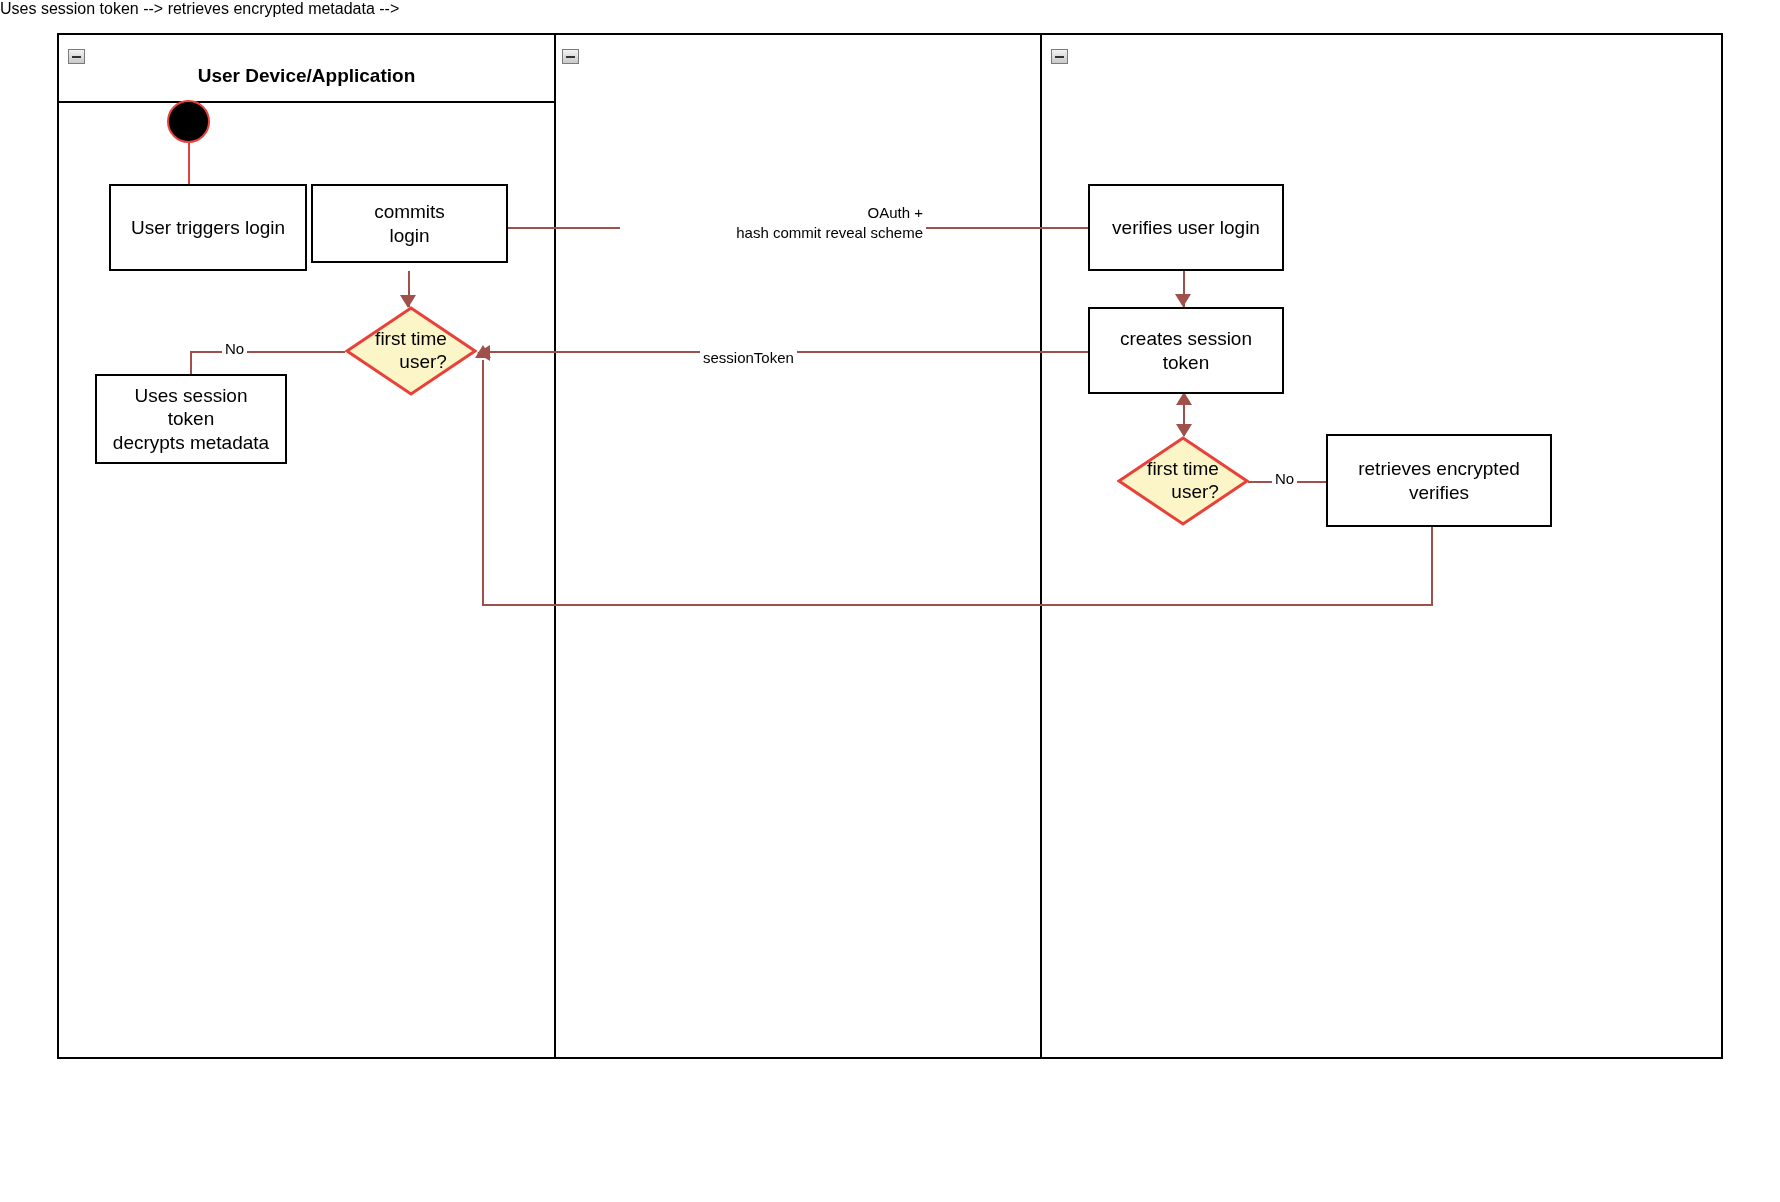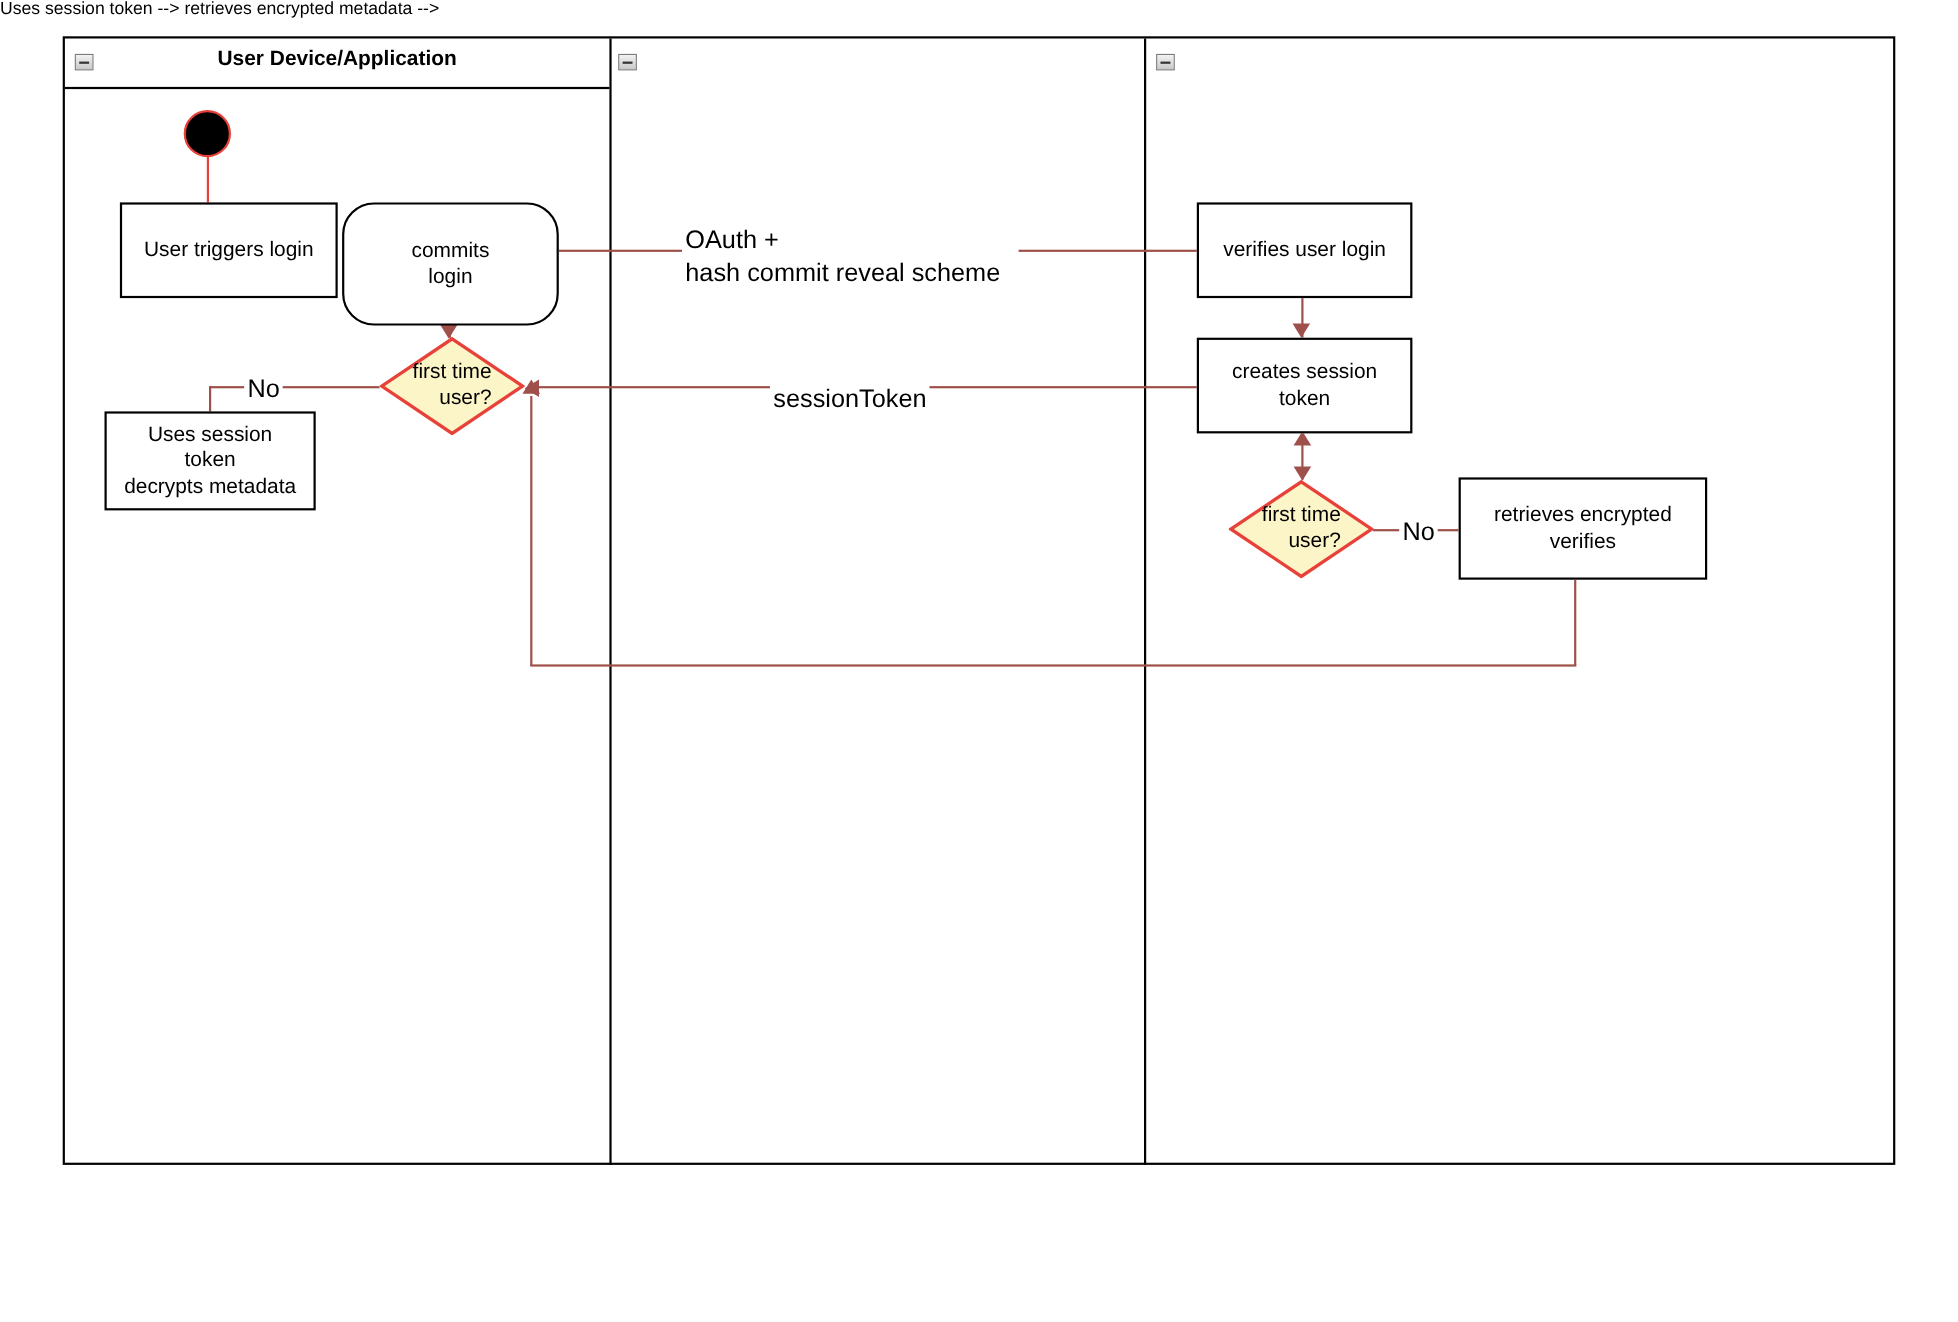--- a/index.html
+++ b/index.html
@@ -28,41 +28,41 @@
   .diamond-wrap svg{position:absolute;left:0;top:0;}
   .diamond-label{position:absolute;left:0;top:0;width:100%;height:100%;
                  display:flex;align-items:center;justify-content:center;text-align:right;
                  font-size:19px;color:#000;line-height:1.2;}
 
   .edge{position:absolute;background:#a0504a;}
   .edge.h{height:2px;}
   .edge.v{width:2px;}
   .edge-red{background:#e8413a;}
 
-  .elabel{position:absolute;font-size:23px;color:#000;text-align:left;
+  .elabel{position:absolute;font-size:15px;color:#000;text-align:right;
           line-height:1.3;white-space:nowrap;background:#fff;padding:0 3px;}
   .elabel.multi{white-space:normal;}
 
   .arrow{position:absolute;width:0;height:0;}
   .arrow.down{border-left:8px solid transparent;border-right:8px solid transparent;border-top:13px solid #a0504a;}
   .arrow.up{border-left:8px solid transparent;border-right:8px solid transparent;border-bottom:13px solid #a0504a;}
   .arrow.left{border-top:8px solid transparent;border-bottom:8px solid transparent;border-right:13px solid #a0504a;}
   .arrow.right{border-top:8px solid transparent;border-bottom:8px solid transparent;border-left:13px solid #a0504a;}
   .arrow.sm.right{border-top:6px solid transparent;border-bottom:6px solid transparent;border-left:11px solid #a0504a;}
 </style>
 </head>
 <body>
 
 <div id="canvas">
 
   
   <div class="lane-frame" style="left:57px;top:33px;width:1666px;height:1026px;"></div>
 
   
-  <div class="lane-head" style="left:59px;top:29px;width:495px;height:52px;">
+  <div class="lane-head" style="left:59px;top:51px;width:495px;height:52px;">
     <span>User Device/Application</span>
   </div>
   <div class="collapse-icon" style="left:68px;top:49px;">
     <i></i>
   </div>
 
   <div class="collapse-icon" style="left:562px;top:49px;">
     <i></i>
   </div>
 
@@ -130,21 +130,21 @@
   <div class="arrow up" style="left:475px;top:345px;"></div>
 
   
 
   <div class="start-node" style="left:167px;top:100px;width:43px;height:43px;"></div>
 
   <div class="node" style="left:90px;top:184px;width:198px;height:87px;margin-left:19px;">
     <span>User triggers login</span>
   </div>
 
-  <div class="node" style="left:311px;top:184px;width:197px;height:112px;border-radius:29px;">
+  <div class="node" style="left:311px;top:184px;width:197px;height:79px;">
     <span>
       <span>commits</span><br>
       <span>login</span>
     </span>
   </div>
 
   <div class="diamond-wrap" style="left:345px;top:306px;width:132px;height:90px;">
     <svg width="132" height="90" viewBox="0 0 132 90">
       <polygon points="66,2 130,45 66,88 2,45" fill="#fcf5c7" stroke="#e8413a" stroke-width="3"></polygon>
     </svg>

